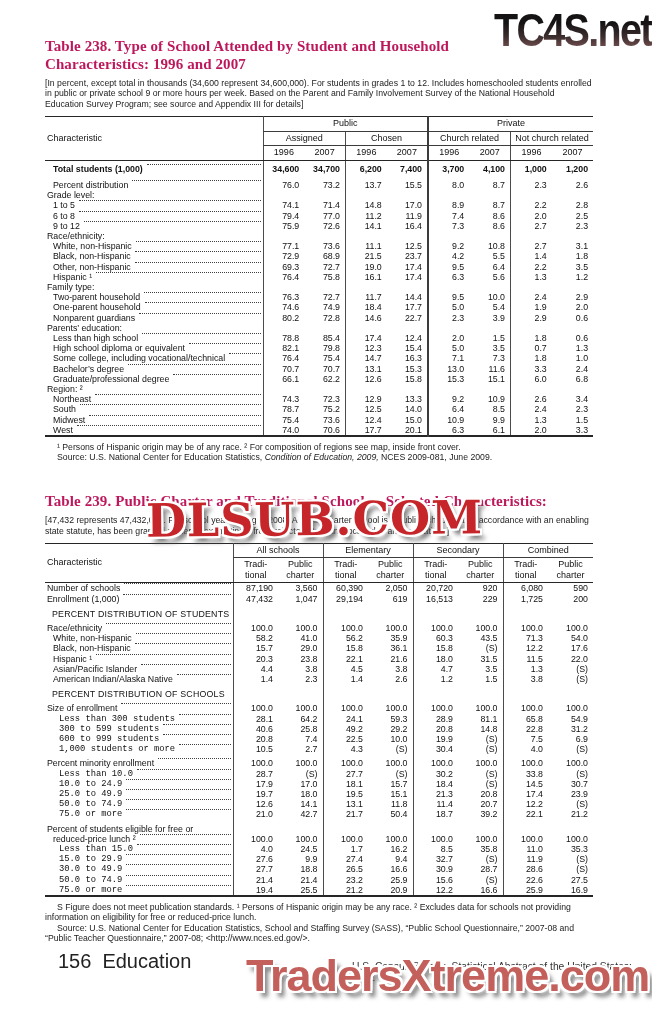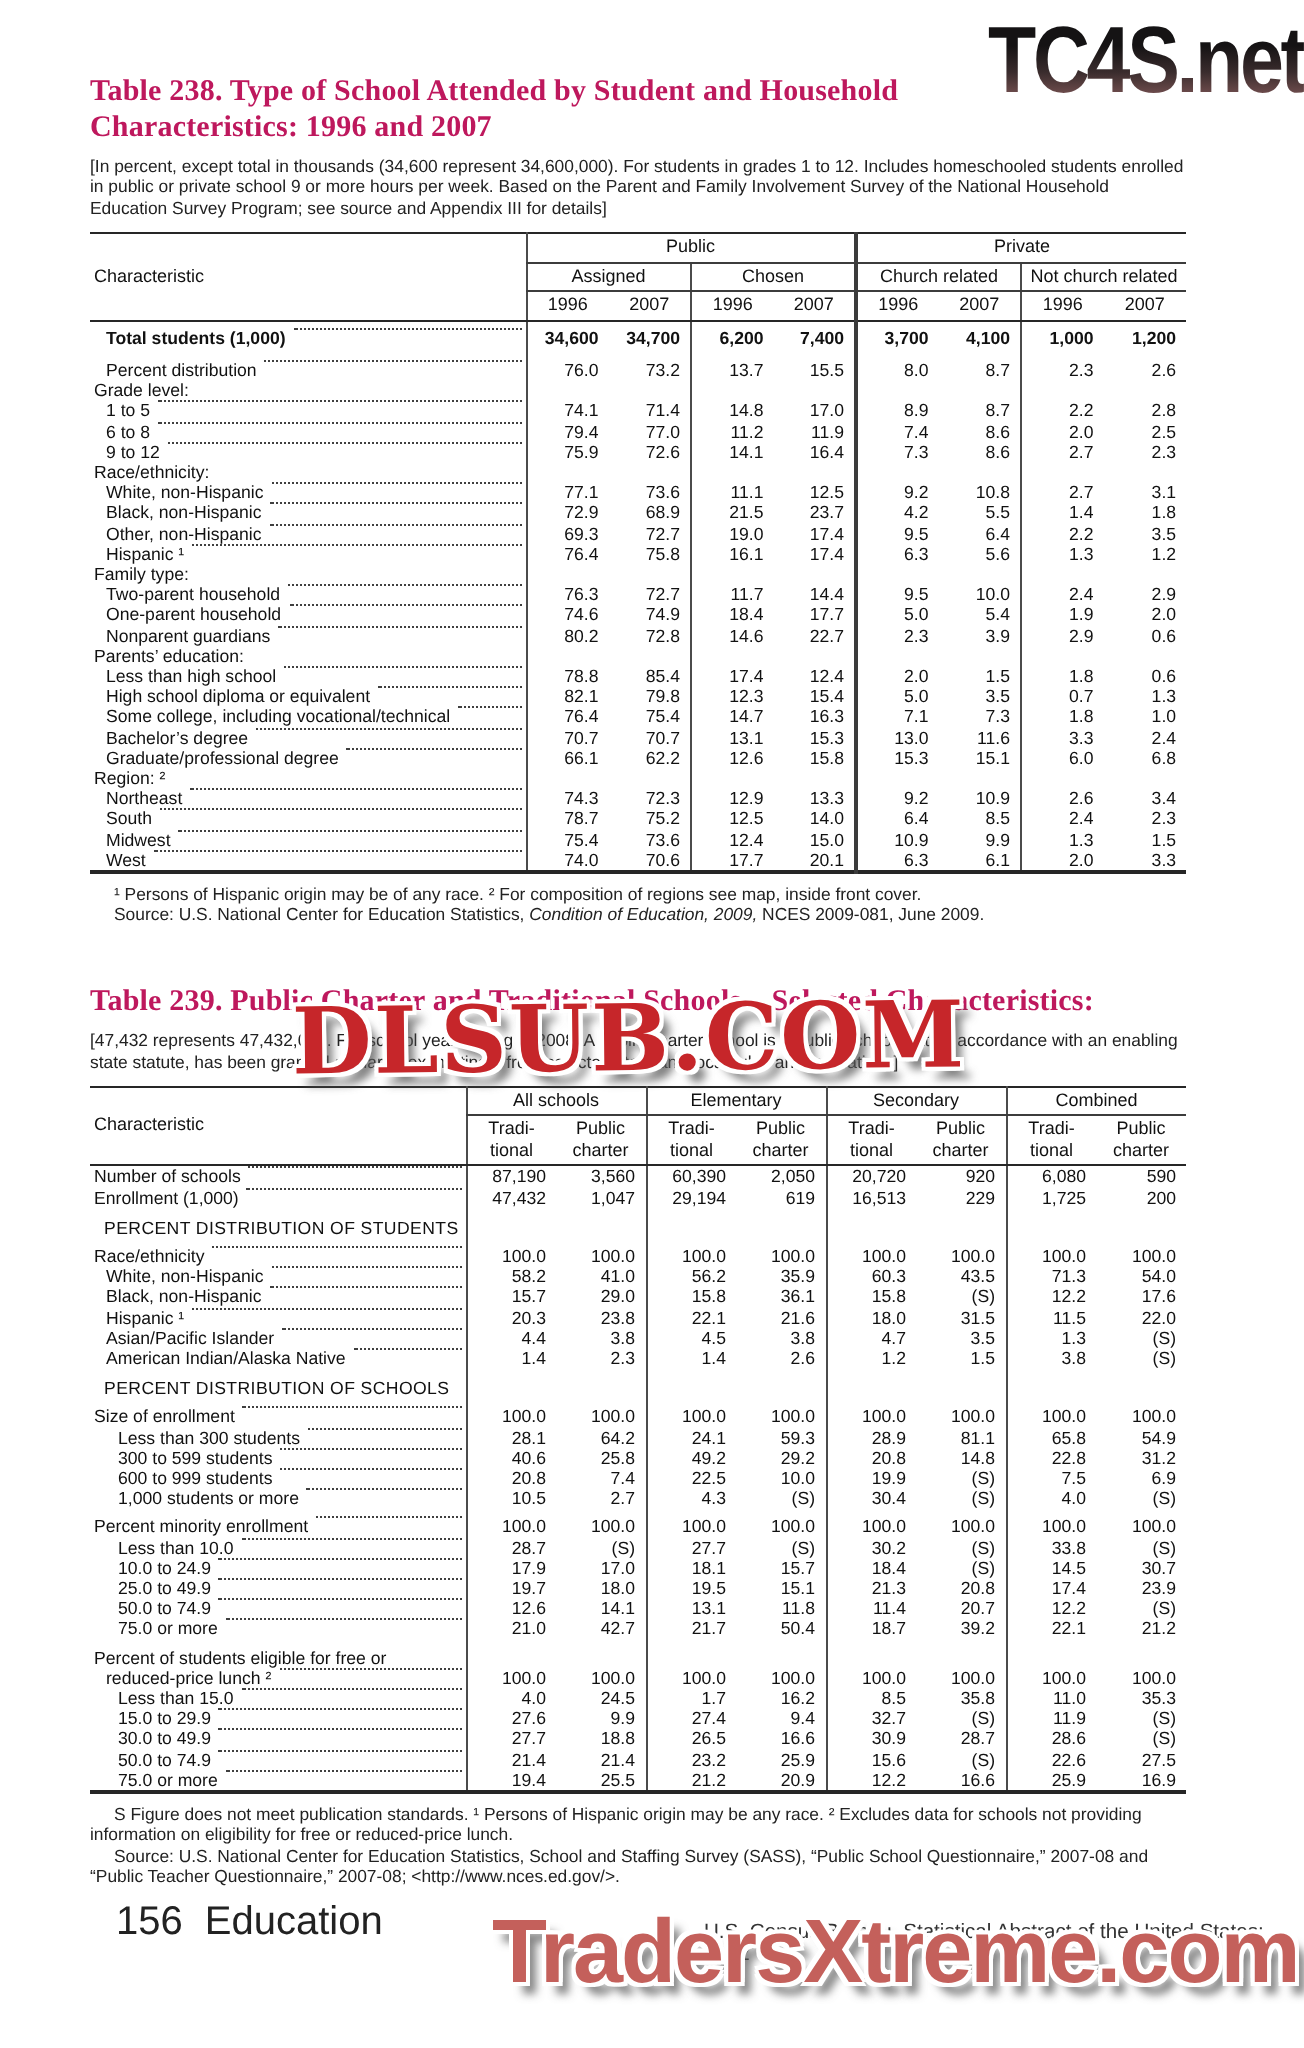--- a/index.html
+++ b/index.html
@@ -22,21 +22,21 @@
   .dt tr.hb th{border-bottom:1.6px solid #262626;}
   .dt th.ch{vertical-align:middle;text-align:left;border-bottom:1.6px solid #262626;}
   .dt td{font-size:8.8px;line-height:10.2px;padding:0;vertical-align:bottom;}
   .dt td.val{text-align:right;padding-right:5px;white-space:nowrap;}
   .dt td.label{overflow:hidden;}
   .lw{display:flex;align-items:flex-start;}
   .lt{white-space:nowrap;}
   .dots{flex:1 1 auto;border-bottom:1.3px dotted #3f3f3f;margin:0 2px 2px 4px;min-width:5px;}
   .vl{border-left:1px solid #4b4b4b;}
   .vlh{border-left:2px solid #3b3b3b;}
-  .i0 .lw{padding-left:2px;} .i1 .lw{padding-left:8px;} .i2 .lw{padding-left:14px;}
+  .i0 .lw{padding-left:2px;} .i1 .lw{padding-left:8px;} .i2 .lw{padding-left:14px;font-family:Liberation Mono, monospace;}
   tr.gap td{padding-top:4px;}
   tr.bold td{font-weight:bold;padding-top:3px;padding-bottom:2px;}
   tr.caps td.label .lw{padding:5px 0 4px 7px;letter-spacing:.2px;}
   #t238 col.c0{width:218px;} #t238 col.v{width:41.25px;}
   #t239 col.c0{width:188px;} #t239 col.v{width:45px;}
 
   .fn{font-size:8.7px;line-height:10.3px;color:#222;margin-top:5px;}
   .fn p{margin:0;text-indent:12px;}
   .it{font-style:italic;}
 

